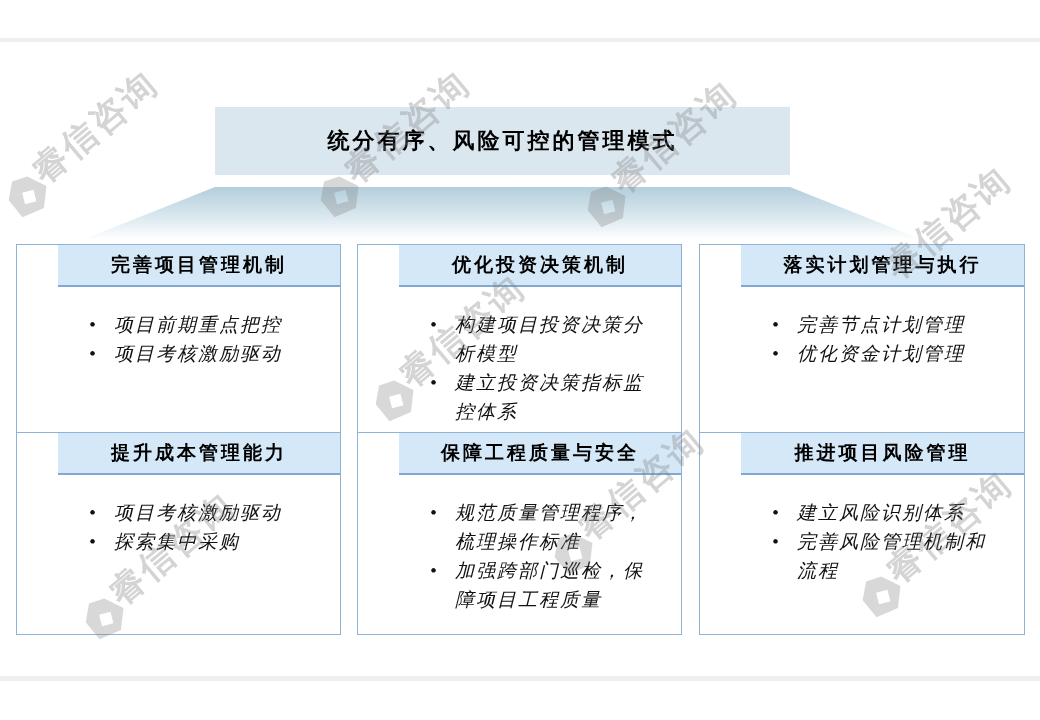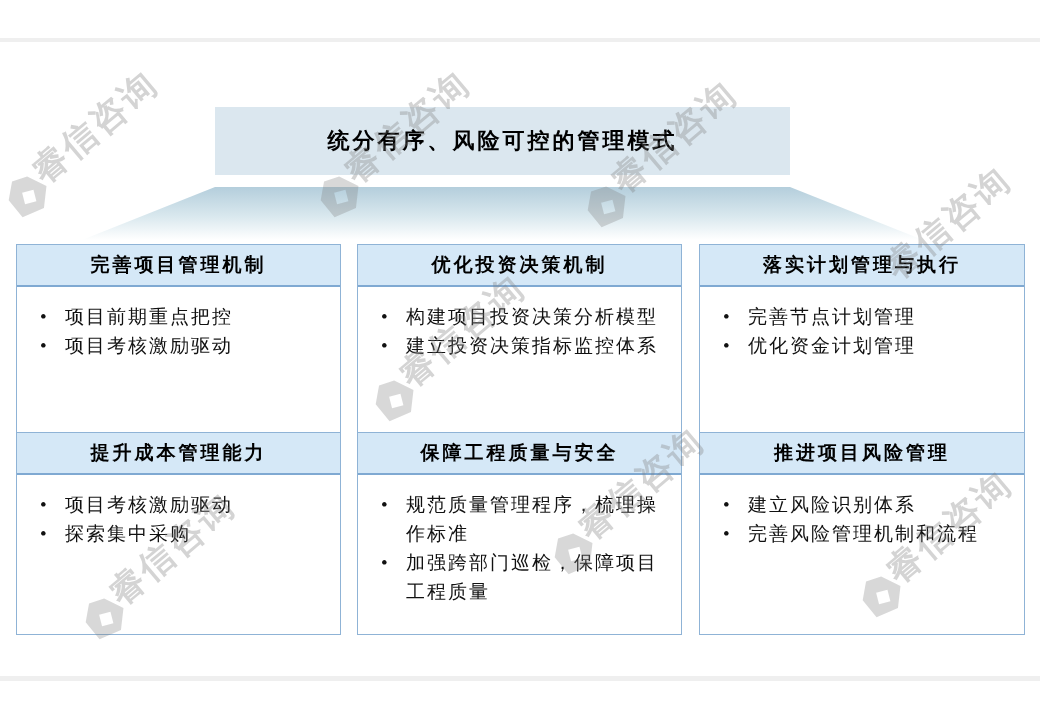--- a/index.html
+++ b/index.html
@@ -21,32 +21,32 @@
   }
   .funnel{
     position:absolute;left:82px;top:187px;width:841px;height:53px;
     background:linear-gradient(to bottom,#b4cedc 0%,#d9e8ee 55%,rgba(255,255,255,0) 100%);
     clip-path:polygon(133px 0,708px 0,841px 100%,0 100%);
   }
 
   
   .card{
     position:absolute;width:325px;height:203px;background:#fff;
-    border:1.5px solid var(--box-border,#8fb3d6);box-sizing:border-box;
+    border:1.5px solid var(--box-border,#8fb3d6);box-sizing:border-box;padding-left:41px;
   }
   .card.col0{left:16px;}  .card.col1{left:357px;}  .card.col2{left:699px;width:326px;}
   .card.row0{top:244px;}  .card.row1{top:432px;}
   .card-header{
     height:40px;background:var(--header-fill,#d5e8f7);
     border-bottom:2px solid var(--header-line,#7fa9d2);
     display:flex;align-items:center;justify-content:center;
     font-size:19px;font-weight:bold;color:#000;letter-spacing:3px;white-space:nowrap;
   }
   .card-list{
-    margin:0;padding:15px 10px 0 21px;list-style:none;
+    margin:8px;padding:15px 10px 0 21px;list-style:none;font-style:italic;
   }
   .card-list li{
     position:relative;padding-left:27px;font-size:19px;line-height:29px;
     letter-spacing:2px;color:#111;
   }
   .card-list li::before{
     content:"\2022";position:absolute;left:2px;top:0;font-size:19px;color:#111;
   }
 
   

